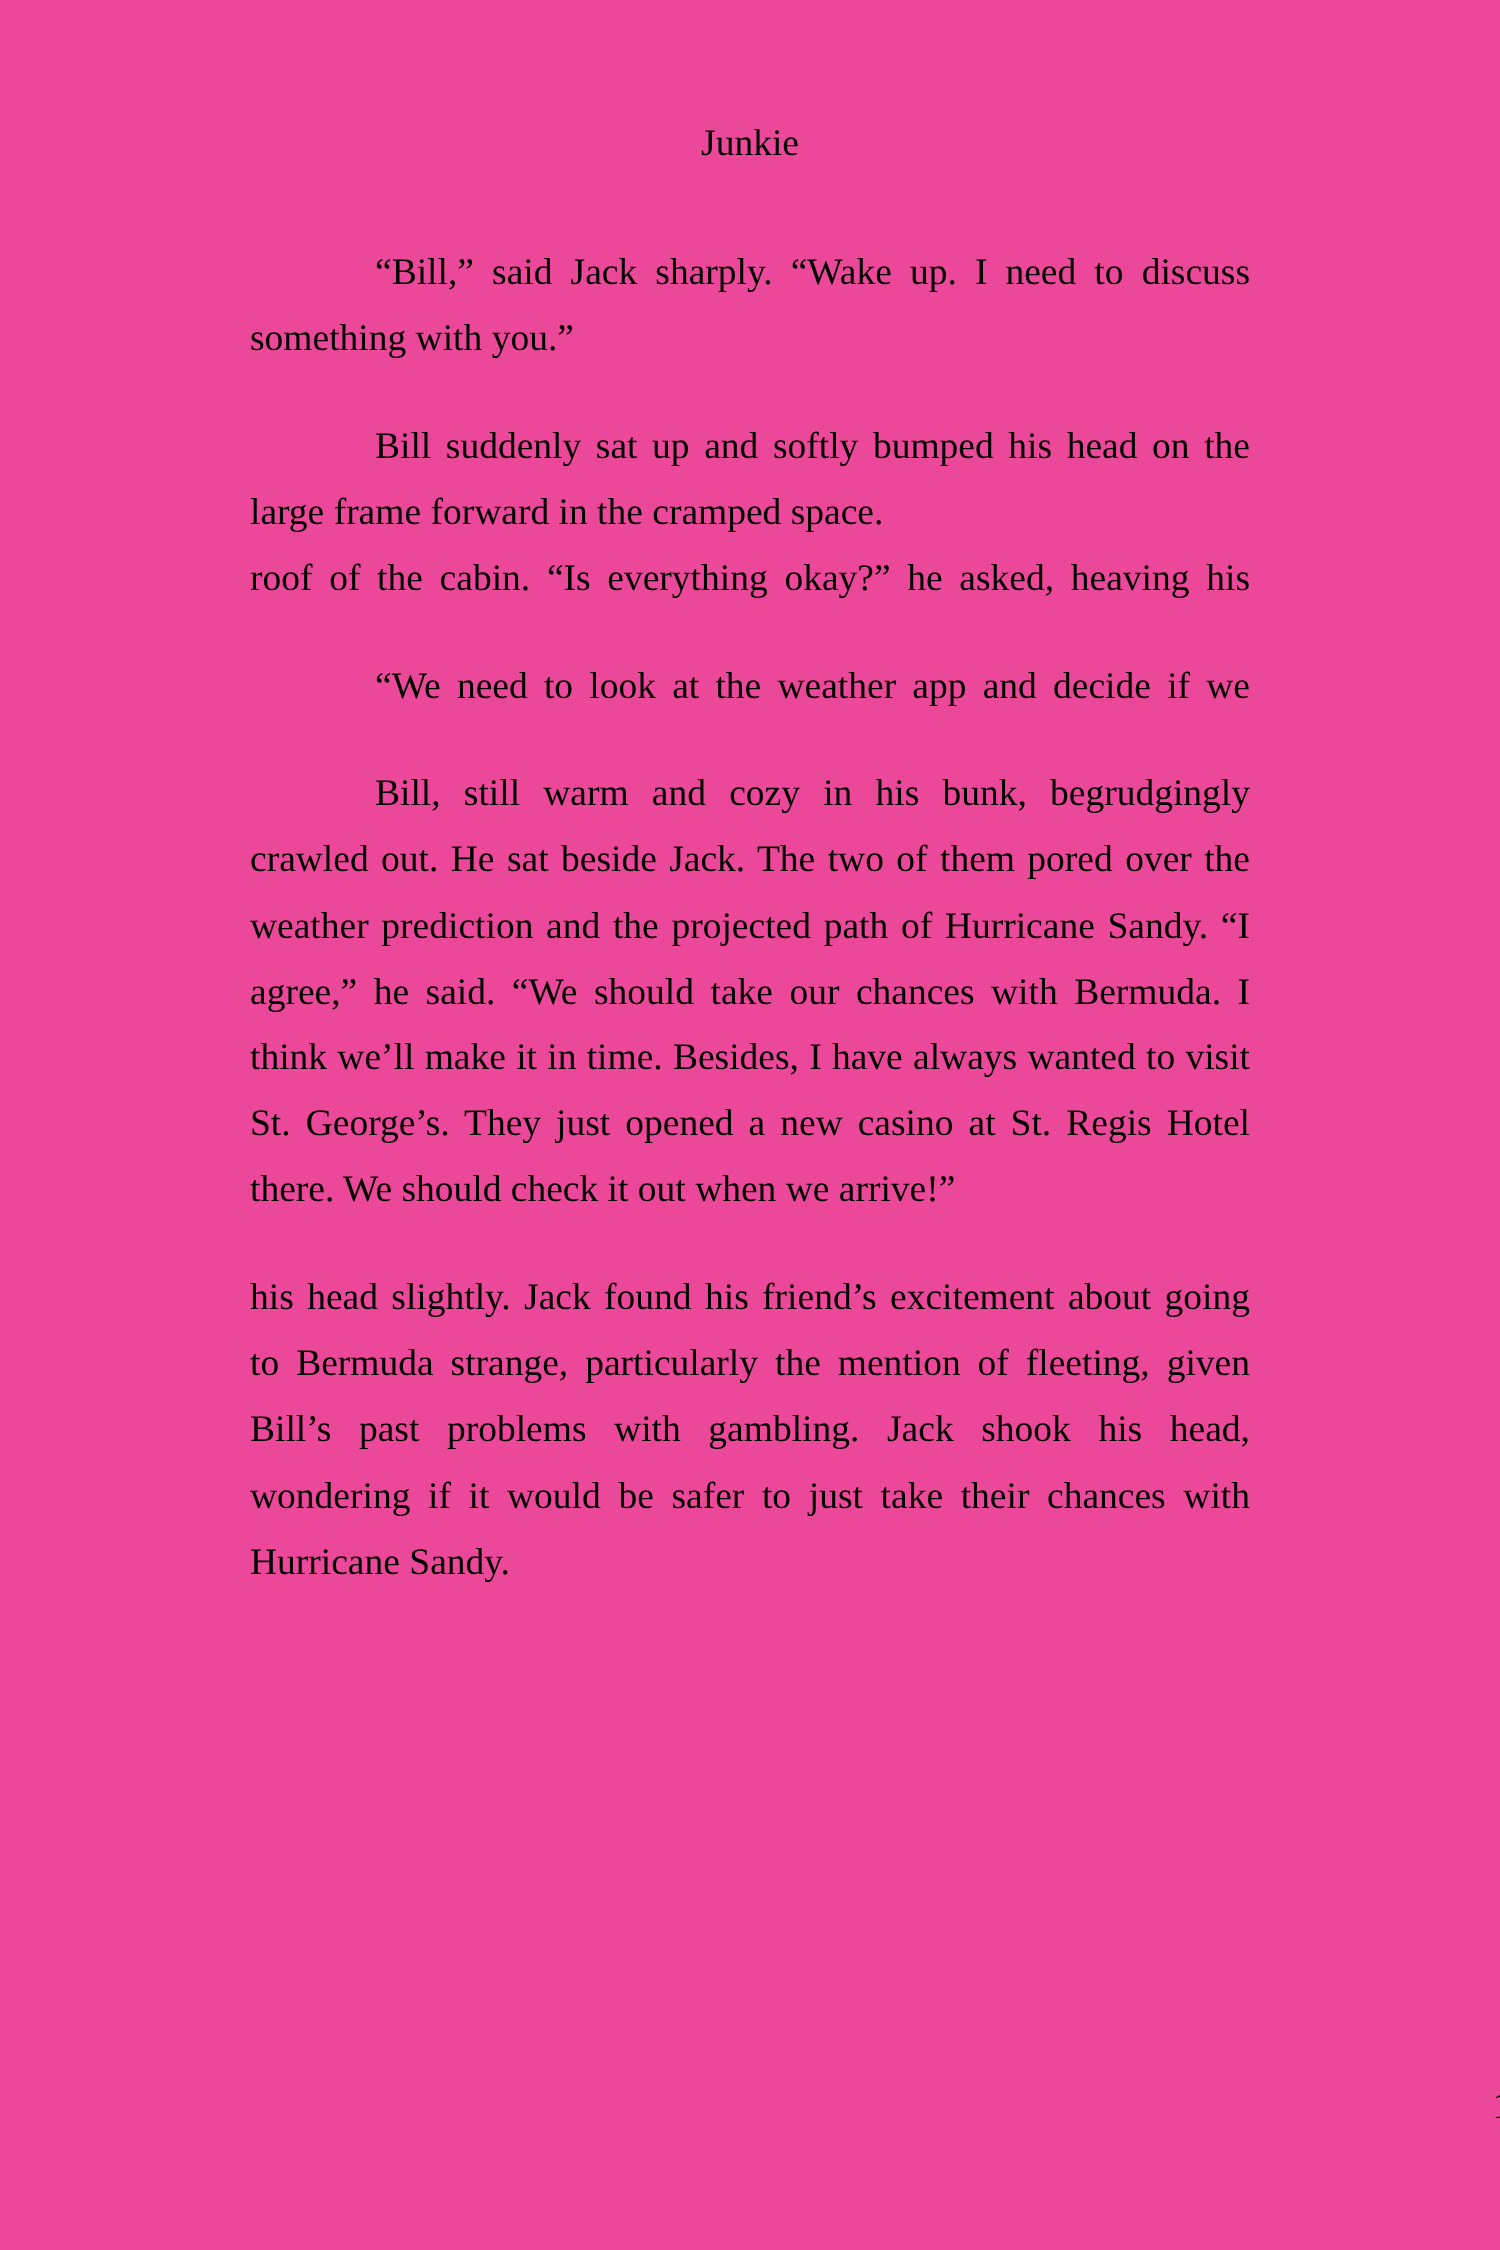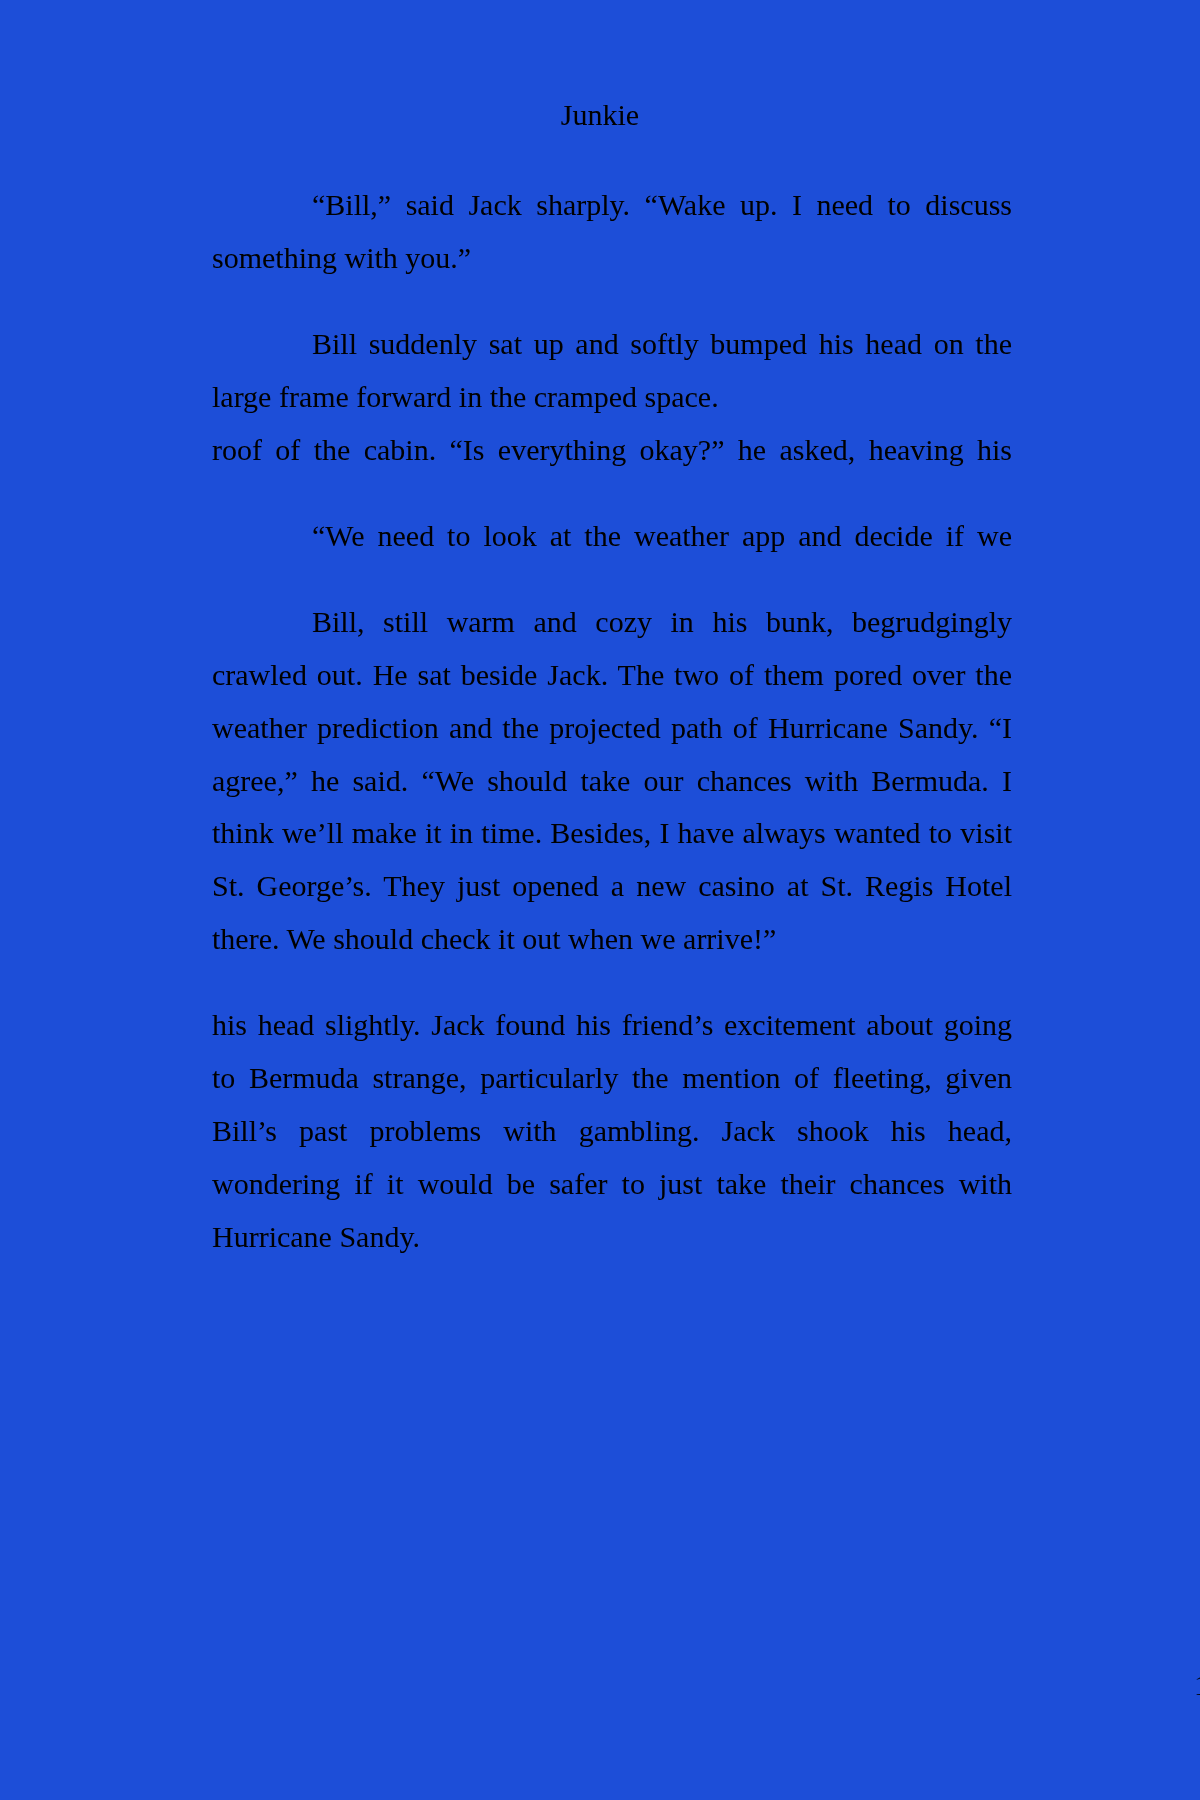--- a/index.html
+++ b/index.html
@@ -13,37 +13,36 @@
     position: relative;
     overflow: hidden;
     font-family: "Liberation Serif", "DejaVu Serif", serif;
     color: #000000;
   }
   .page {
     position: absolute;
     left: 0; top: 0;
     width: 1200px;
     height: 1800px;
-    background: #1d4ed8;
+    background: #ec4899;
   }
   .running-header {
     position: absolute;
     top: 98px;
     left: 0;
     width: 1200px;
     text-align: center;
     font-size: 30px;
     line-height: 34px;
   }
   .body-text {
     position: absolute;
-    top: 179px;
+    top: 192px;
     left: 200px;
     width: 800px;
-    margin-left: 12px;
   }
   .para {
     margin: 0 0 33.5px 0;
     font-size: 30px;
     line-height: 52.8px;
   }
   .line {
     display: block;
     white-space: nowrap;
     text-align: justify;

